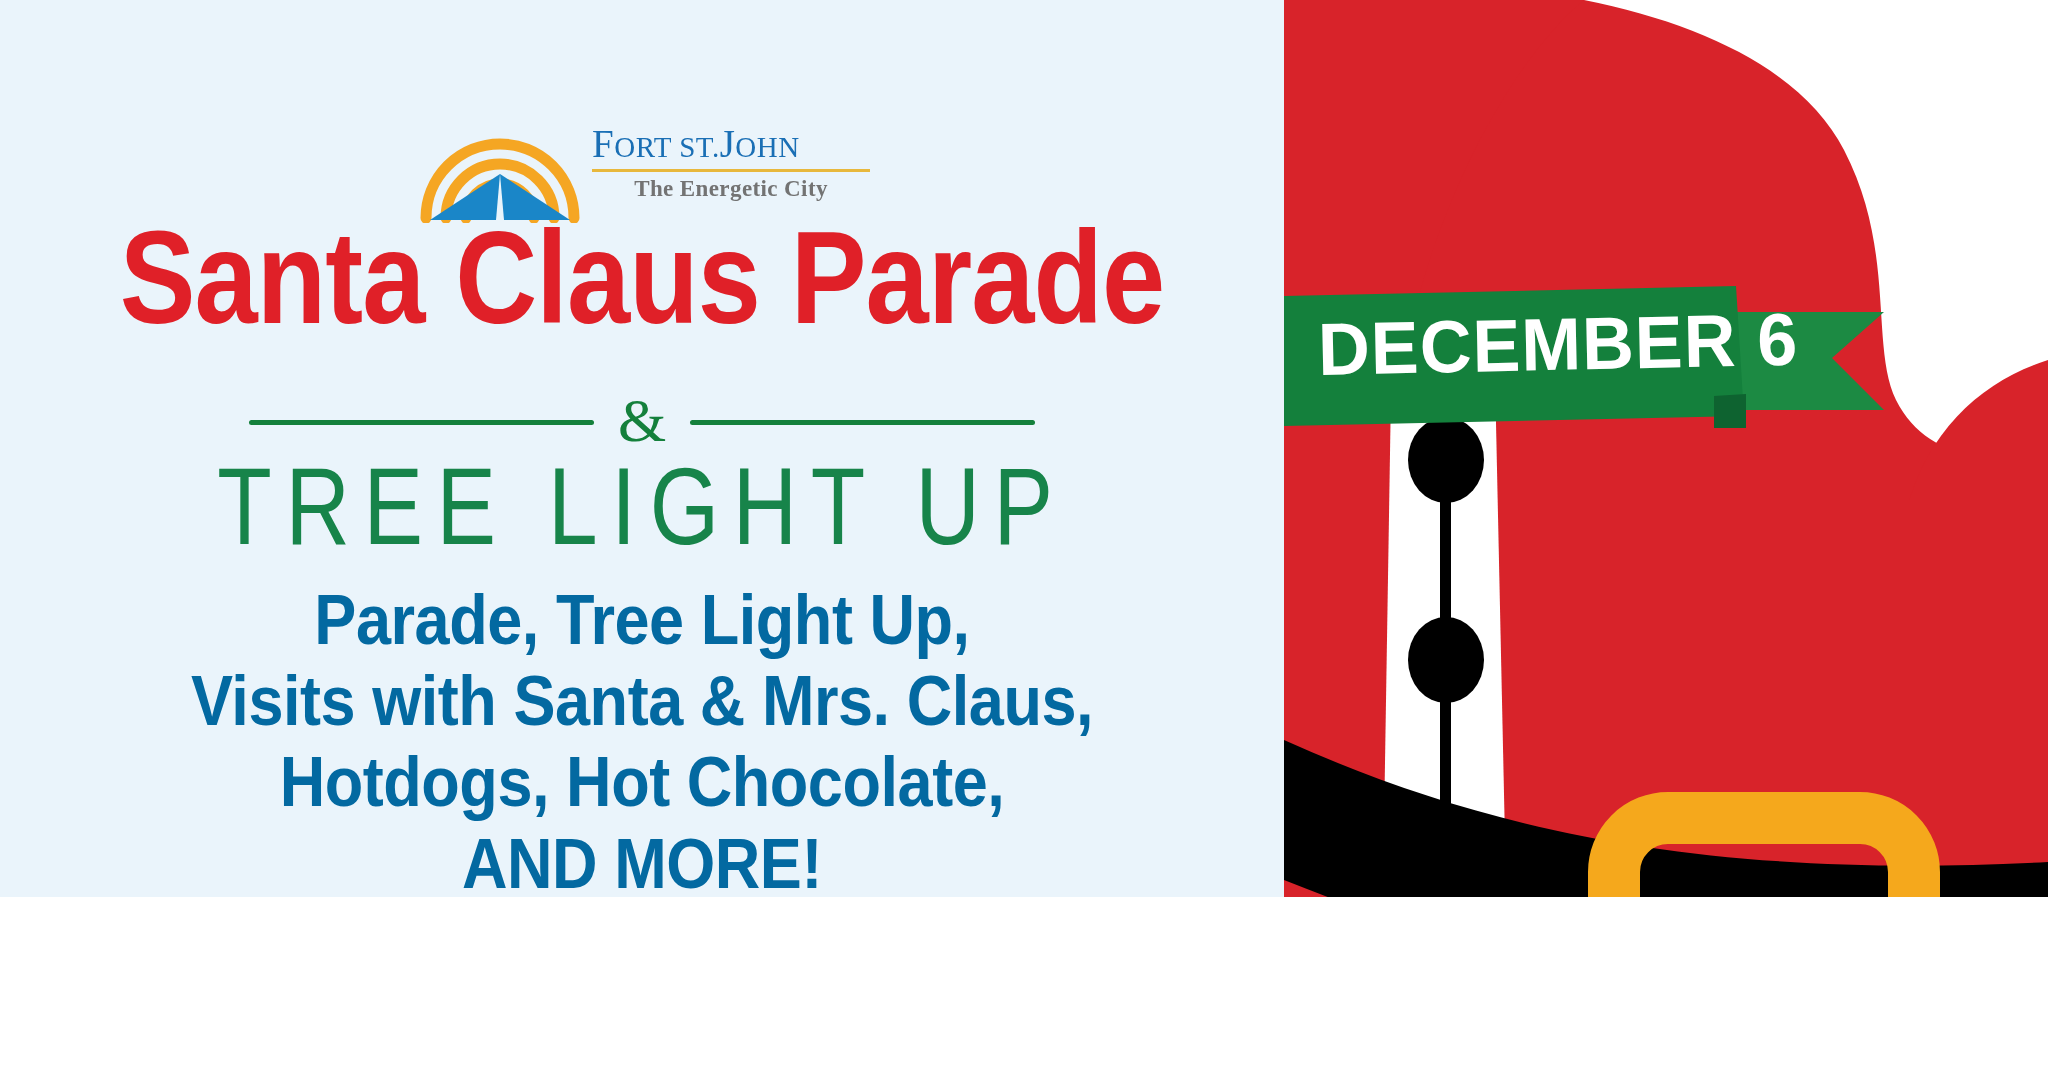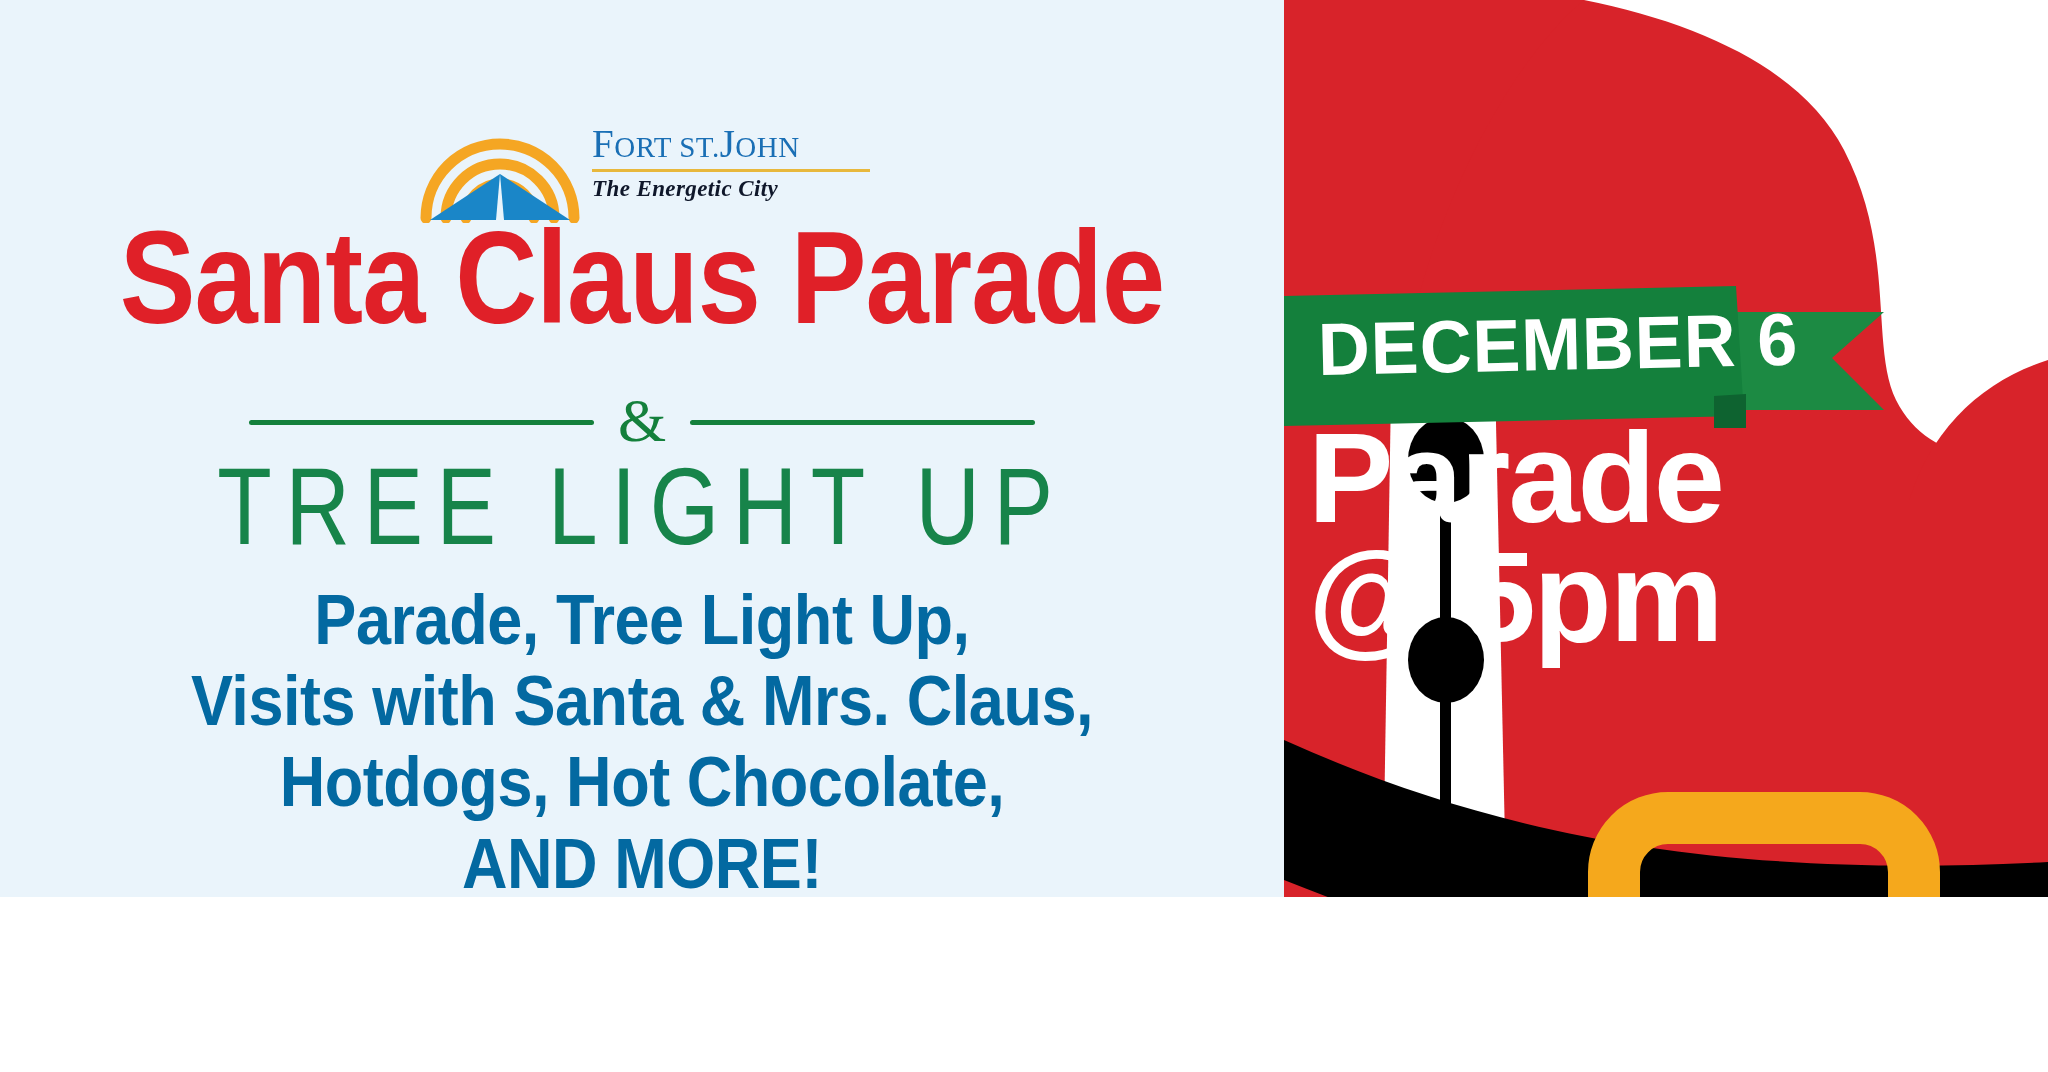--- a/index.html
+++ b/index.html
@@ -21,22 +21,22 @@
   #logo-mark{position:absolute;left:0;top:0;width:160px;height:105px;}
   #logo-type{position:absolute;left:172px;top:6px;width:278px;}
   #logo-city{
     font-family:"Liberation Serif",serif;
     font-size:39px;letter-spacing:.5px;color:#1a6fb5;
     white-space:nowrap;line-height:1;font-weight:400;
   }
   #logo-city .sm{font-size:29px;}
   #logo-rule{height:3px;background:#e8b83c;margin:6px 0 4px 0;width:100%;}
   #logo-tag{
-    font-family:"Liberation Serif",serif;font-style:italic;font-weight:700;
-    font-size:23px;color:#0f172a;letter-spacing:.4px;
+    font-family:"Liberation Serif",serif;font-weight:700;
+    font-size:23px;color:#737373;text-align:center;letter-spacing:.4px;
     white-space:nowrap;
   }
 
   
   #title-main{
     position:absolute;left:0;top:212px;width:1284px;text-align:center;
     font-family:"Liberation Sans",sans-serif;
     font-size:132px;font-weight:700;color:#e02028;
     letter-spacing:-1px;line-height:1;
     transform:scaleX(.86);transform-origin:50% 50%;
@@ -182,18 +182,14 @@
 
         <path d="M0 18 L452 8 L460 138 L0 148 Z" fill="#14803c"></path>
 
         <path d="M430 118 L462 116 L462 150 L430 150 Z" fill="#0e6330"></path>
       </svg>
       <div id="banner-text">
           <span>DECEMBER 6</span>
         </div>
     </div>
 
-    <div id="parade-time">
-      <span class="ln">Parade</span>
-      <span class="ln">@ 5pm</span>
-    </div>
   </div>
 </div>
 
 </body></html>

